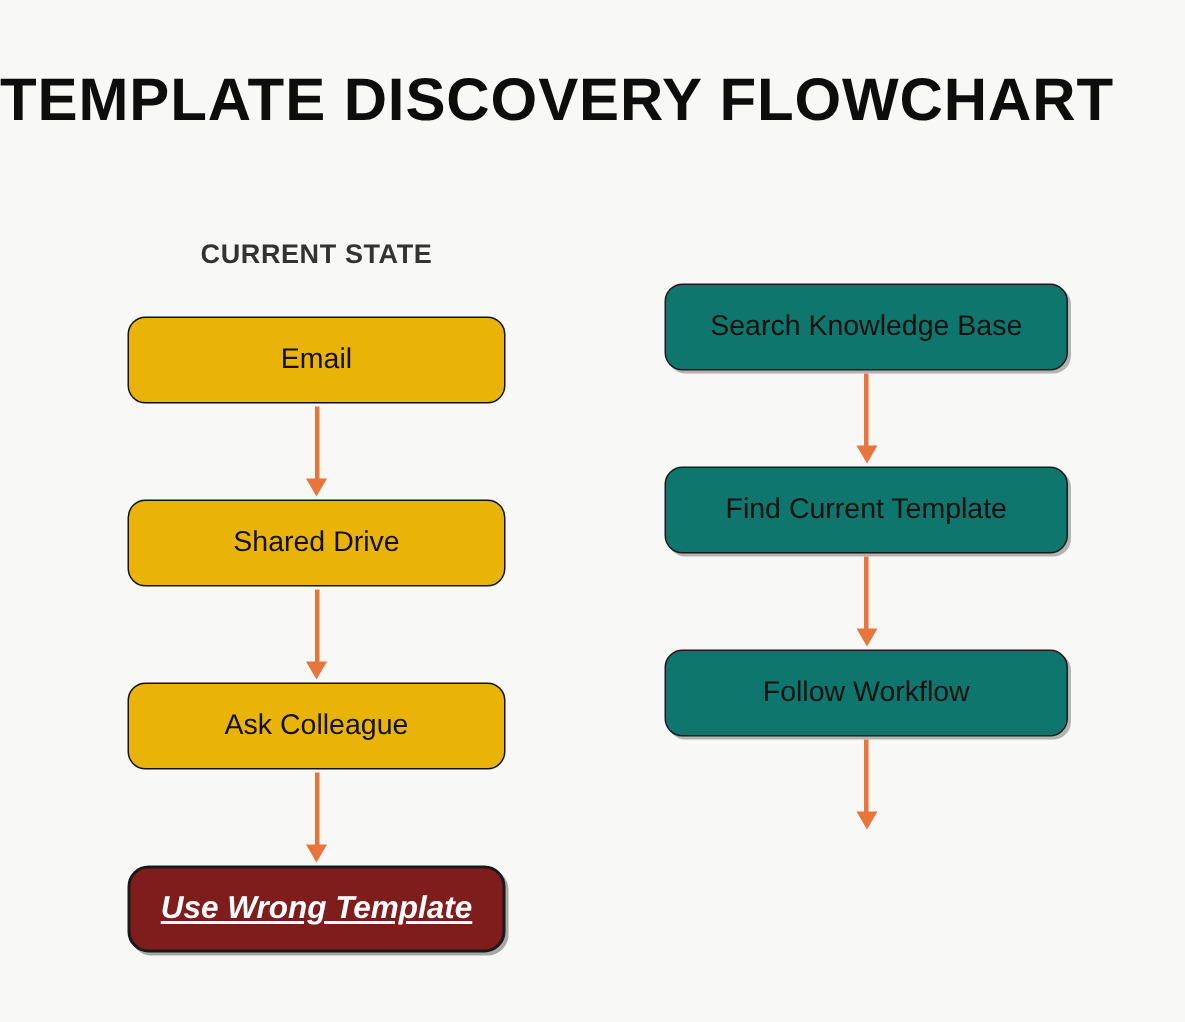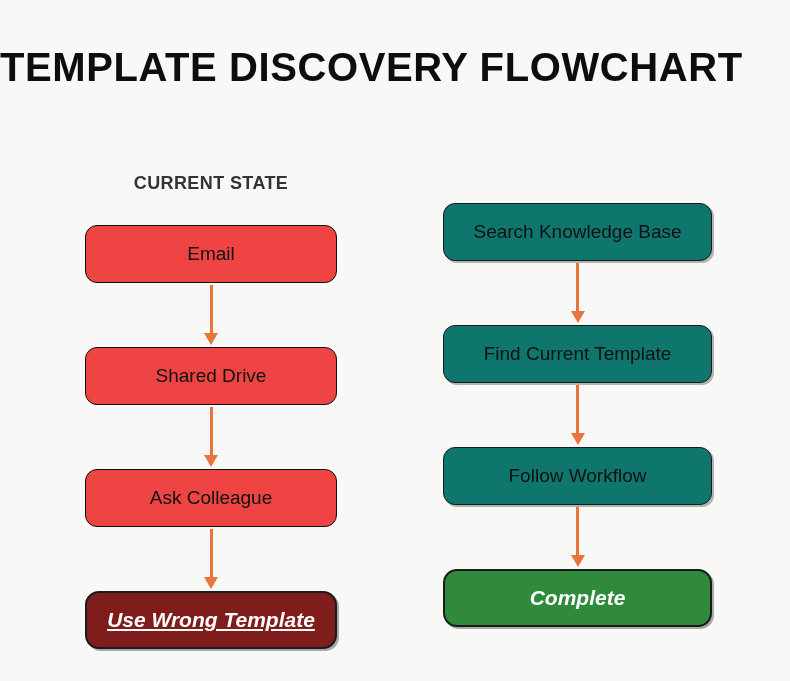--- a/index.html
+++ b/index.html
@@ -29,21 +29,21 @@
     font-size: 40px;
     font-weight: bold;
     color: #0d0d0d;
     letter-spacing: 0.6px;
     line-height: 46px;
     white-space: nowrap;
   }
 
   .column {
     position: absolute;
-    top: 172px;
+    top: 158px;
   }
   .column.left  { left: 85px;  width: 252px; }
   .column.right { left: 443px; width: 269px; }
 
   .col-header {
     text-align: center;
     font-size: 18px;
     font-weight: bold;
     color: #333333;
     letter-spacing: 0.4px;
@@ -59,21 +59,21 @@
     box-sizing: border-box;
     height: 58px;
     border-radius: 12px;
     display: flex;
     align-items: center;
     justify-content: center;
     font-size: 19px;
     line-height: 22px;
     color: #111111;
     border: 1.6px solid #111111;
-    background: #ef4444;
+    background: #eab308;
     text-align: center;
     padding: 0 10px;
   }
 
   .node.peach {
     background: #0f766e;
     border-color: #1a1a1a;
     box-shadow: 2px 2px 0 rgba(20,20,20,0.30);
   }
 
@@ -171,18 +171,17 @@
         <div class="head"></div>
       </div>
 
       <div class="node peach">Follow Workflow</div>
 
       <div class="connector">
         <div class="shaft"></div>
         <div class="head"></div>
       </div>
 
-      <div class="node outcome positive">Complete</div>
 
     </div>
   </div>
 
 </div>
 
 </body></html>

